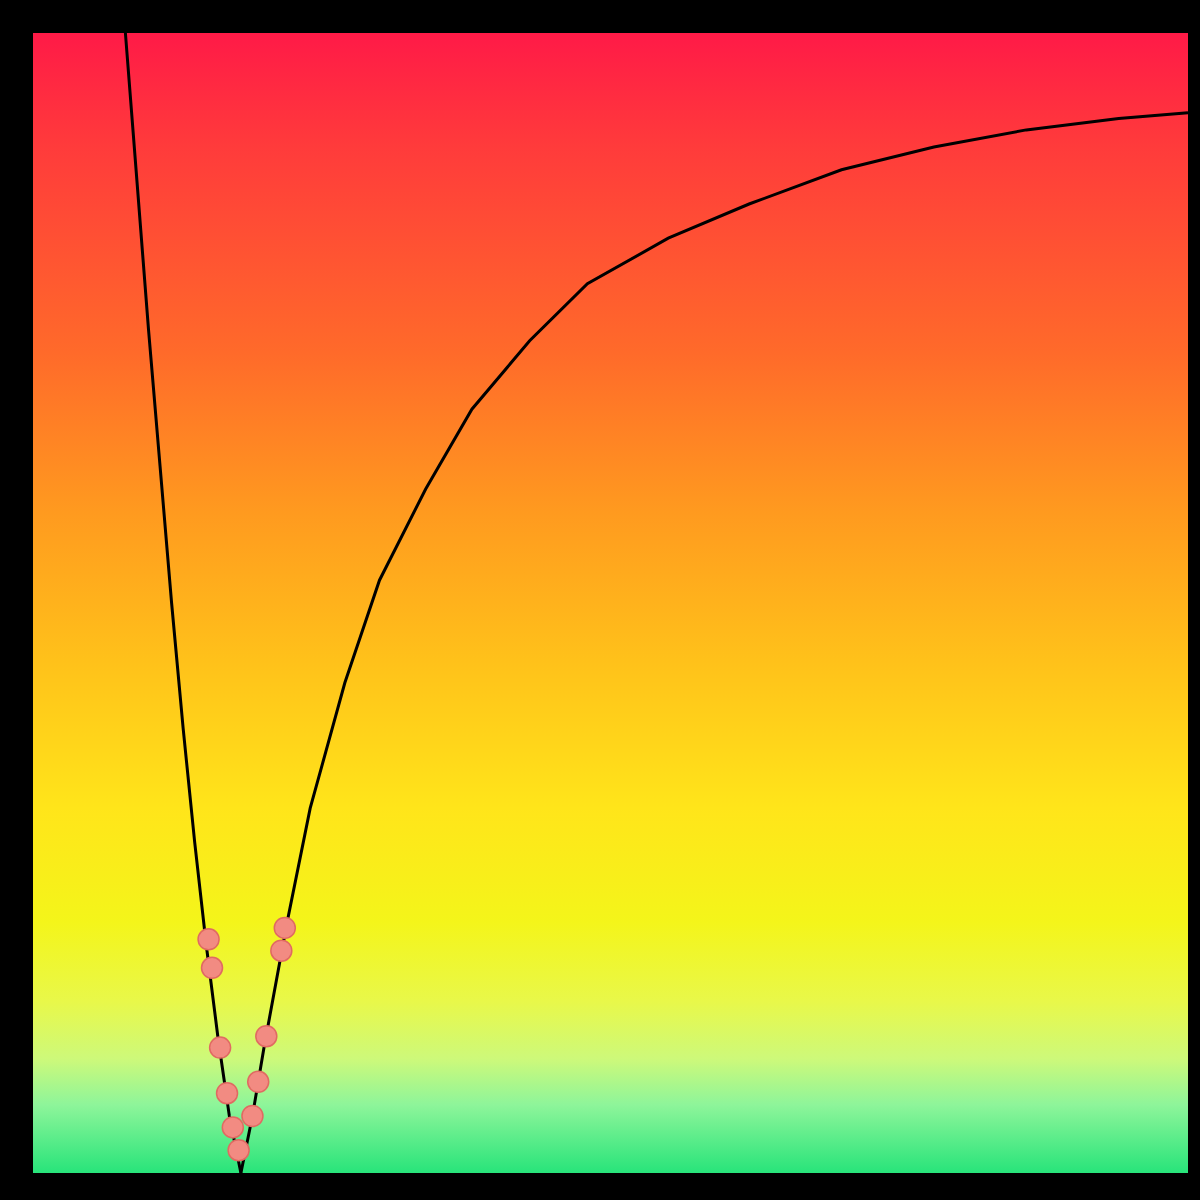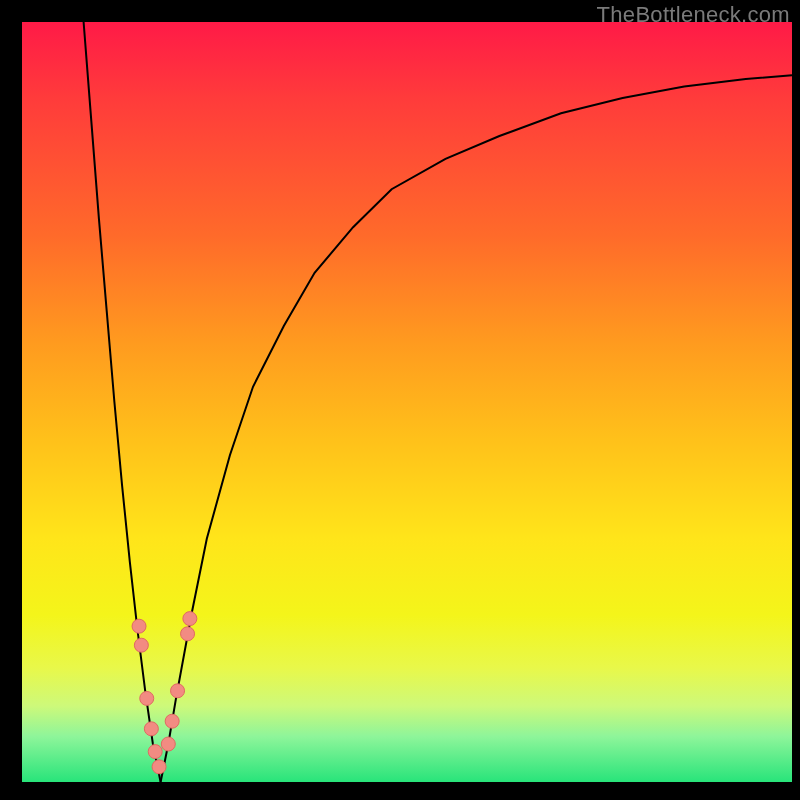--- a/index.html
+++ b/index.html
@@ -73,14 +73,13 @@
           <circle cx="133.21" cy="729.60" r="7" fill="#f28b82" stroke="#e06a62" stroke-width="1"></circle>
           <circle cx="137.06" cy="744.80" r="7" fill="#f28b82" stroke="#e06a62" stroke-width="1"></circle>
           <circle cx="146.30" cy="722.00" r="7" fill="#f28b82" stroke="#e06a62" stroke-width="1"></circle>
           <circle cx="150.15" cy="699.20" r="7" fill="#f28b82" stroke="#e06a62" stroke-width="1"></circle>
           <circle cx="155.54" cy="668.80" r="7" fill="#f28b82" stroke="#e06a62" stroke-width="1"></circle>
           <circle cx="165.55" cy="611.80" r="7" fill="#f28b82" stroke="#e06a62" stroke-width="1"></circle>
           <circle cx="167.86" cy="596.60" r="7" fill="#f28b82" stroke="#e06a62" stroke-width="1"></circle>
         </g>
     </svg>
   </div>
-  <div class="watermark">TheBottleneck.com</div>
 </div>
 
 </body></html>

